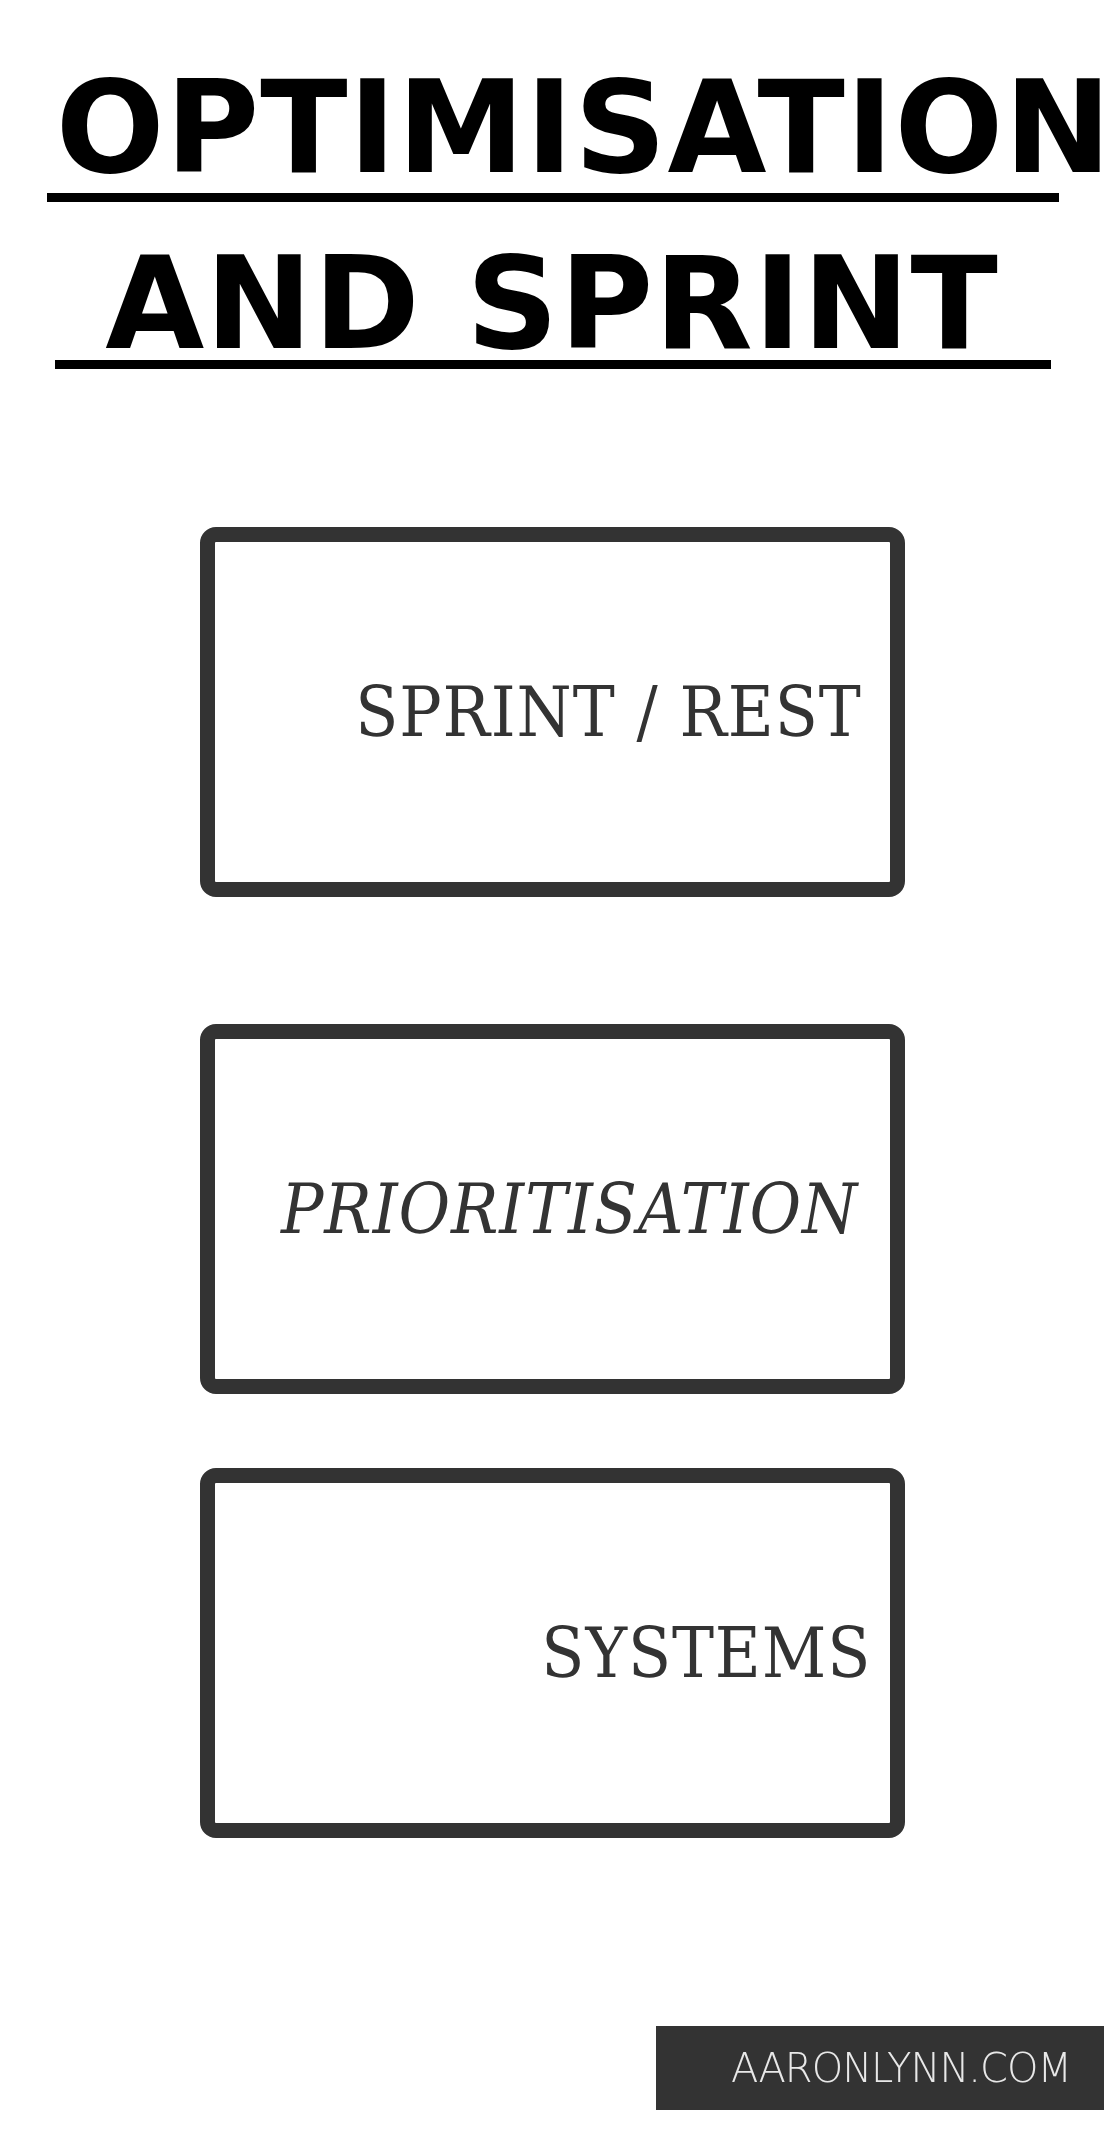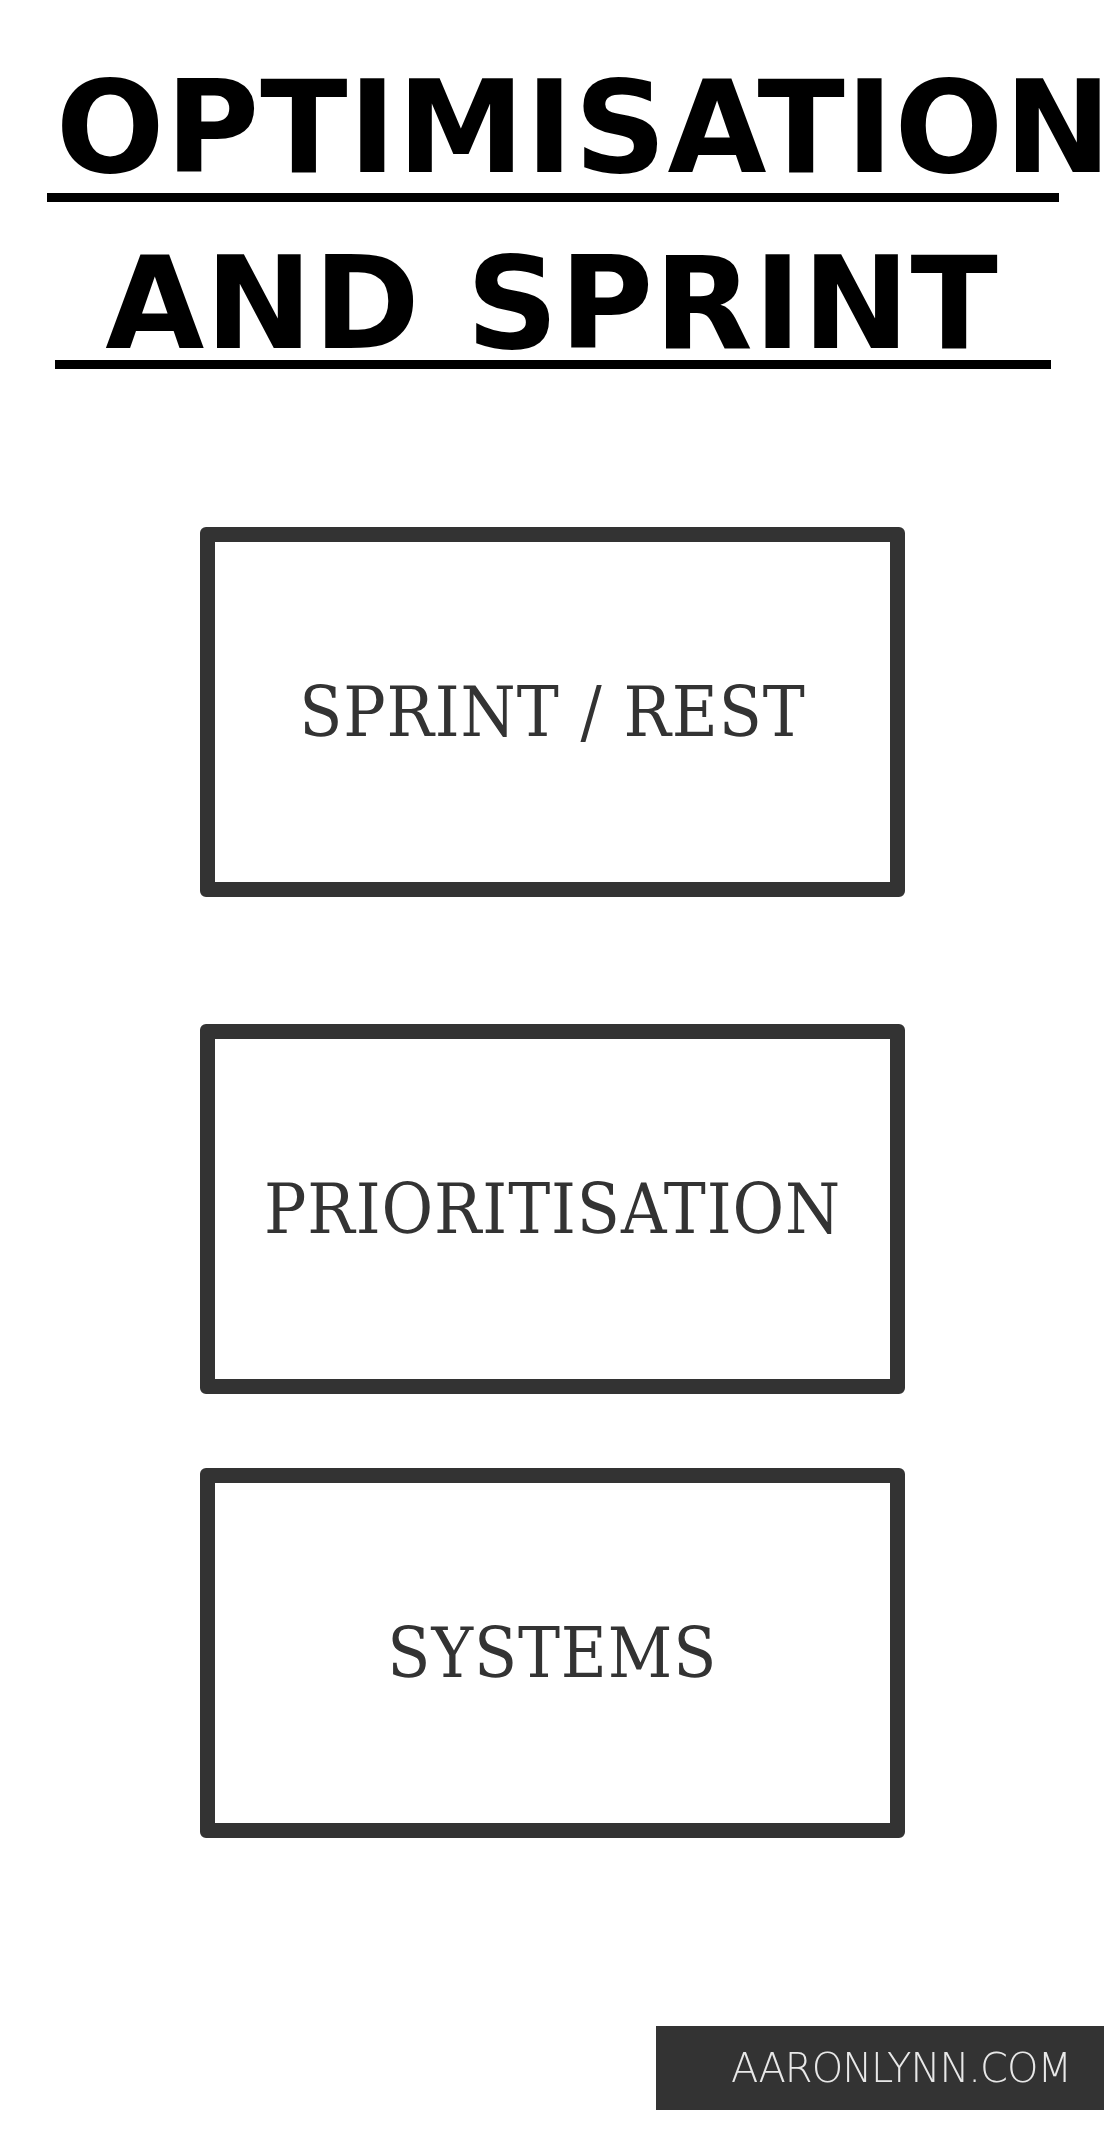--- a/index.html
+++ b/index.html
@@ -9,25 +9,25 @@
     font-family:"DejaVu Sans", sans-serif; font-weight:bold; color:#000;
     font-size:128px; line-height:1; letter-spacing:1px;
   }
   .title-1 { top:64px;padding-left:32px; }
   .title-2 { top:240px; }
   .rule { position:absolute; background:#000; height:9px; }
   .rule-1 { left:47px; width:1012px; top:193px; }
   .rule-2 { left:55px; width:996px; top:360px; }
   .box {
     position:absolute; left:200px; width:675px; height:340px;
-    border:15px solid #333333; border-radius:6px; background:#fff;
-    display:flex; align-items:center; justify-content:center;
+    border:15px solid #333333; border-radius:16px; background:#fff;
+    display:flex; align-items:center; justify-content:flex-end;
   }
   .box-1 { top:527px; }
-  .box-2 { top:1024px; }
+  .box-2 { top:1024px;font-style:italic; }
   .box-3 { top:1468px; }
   .box-label {
     font-family:"DejaVu Serif", serif; color:#333333;
     font-size:70px; letter-spacing:1px; transform:scaleX(0.9);
     white-space:nowrap;
   }
   .badge {
     position:absolute; left:656px; top:2026px; width:418px; height:84px;
     background:#333333; display:flex; align-items:center; justify-content:center;padding-left:36px;
   }

